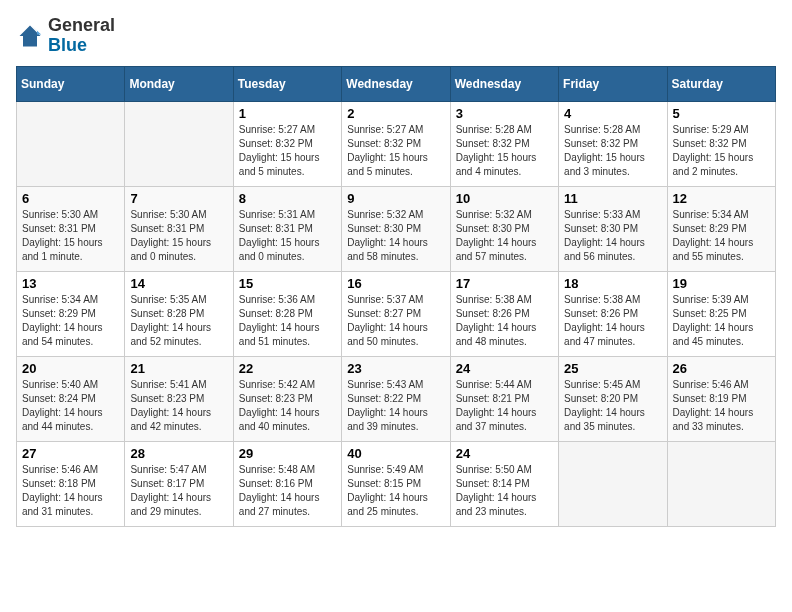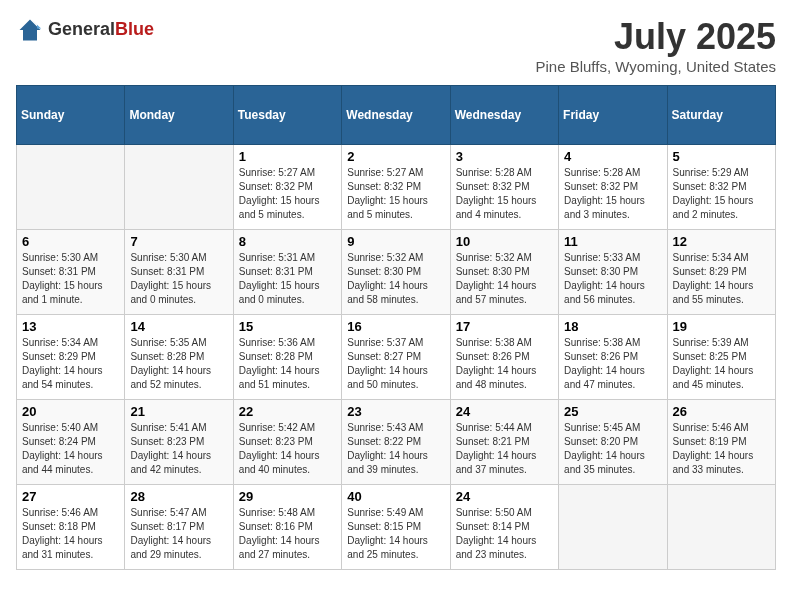--- a/index.html
+++ b/index.html
@@ -16,32 +16,32 @@
       align-items: flex-start;
       margin-bottom: 10px;
     }
     .logo {
       display: flex;
       align-items: center;
       gap: 4px;
     }
     .logo-text {
       display: flex;
-      flex-direction: row;
+      flex-direction: column;
       line-height: 1.1;
     }
     .logo-general {
       font-size: 18px;
       font-weight: bold;
       color: #333;
     }
     .logo-blue {
       font-size: 18px;
       font-weight: bold;
-      color: #b91c1c;
+      color: #0369a1;
     }
     .logo-icon {
       width: 28px;
       height: 28px;
     }
     .title-block {
       text-align: right;
     }
     .main-title {
       font-size: 36px;
@@ -53,21 +53,21 @@
       color: #555;
     }
     .calendar {
       width: 100%;
       border-collapse: collapse;
       font-size: 11px;
     }
     .calendar th {
       background-color: #2a6496;
       color: #fff;
-      padding: 22px 4px;
+      padding: 10px 4px;
       text-align: left;
       font-size: 12px;
       font-weight: bold;
       border: 1px solid #1e4f76;
     }
     .calendar td {
       border: 1px solid #ccc;
       padding: 4px 5px;
       vertical-align: top;
       width: calc(100% / 7);
@@ -99,24 +99,20 @@
     <svg class="logo-icon" viewBox="0 0 40 40">
       <polygon points="20,5 35,20 30,20 30,35 10,35 10,20 5,20" fill="#2a6496"></polygon>
       <polygon points="20,2 38,22 32,22 32,38 8,38 8,22 2,22" fill="none" stroke="#2a6496" stroke-width="0"></polygon>
       <path d="M22,5 L36,18 L30,18 L30,12 L22,5Z" fill="#5ba3d9"></path>
     </svg>
     <div class="logo-text">
       <span class="logo-general">General</span>
       <span class="logo-blue">Blue</span>
     </div>
   </div>
-  <div class="title-block">
-    <div class="main-title">July 2025</div>
-    <div class="subtitle">Pine Bluffs, Wyoming, United States</div>
-  </div>
 </div>
 
 <table class="calendar">
   <thead>
     <tr>
     <th>Sunday</th>
         <th>Monday</th>
         <th>Tuesday</th>
         <th>Wednesday</th>
         <th>Wednesday</th>

